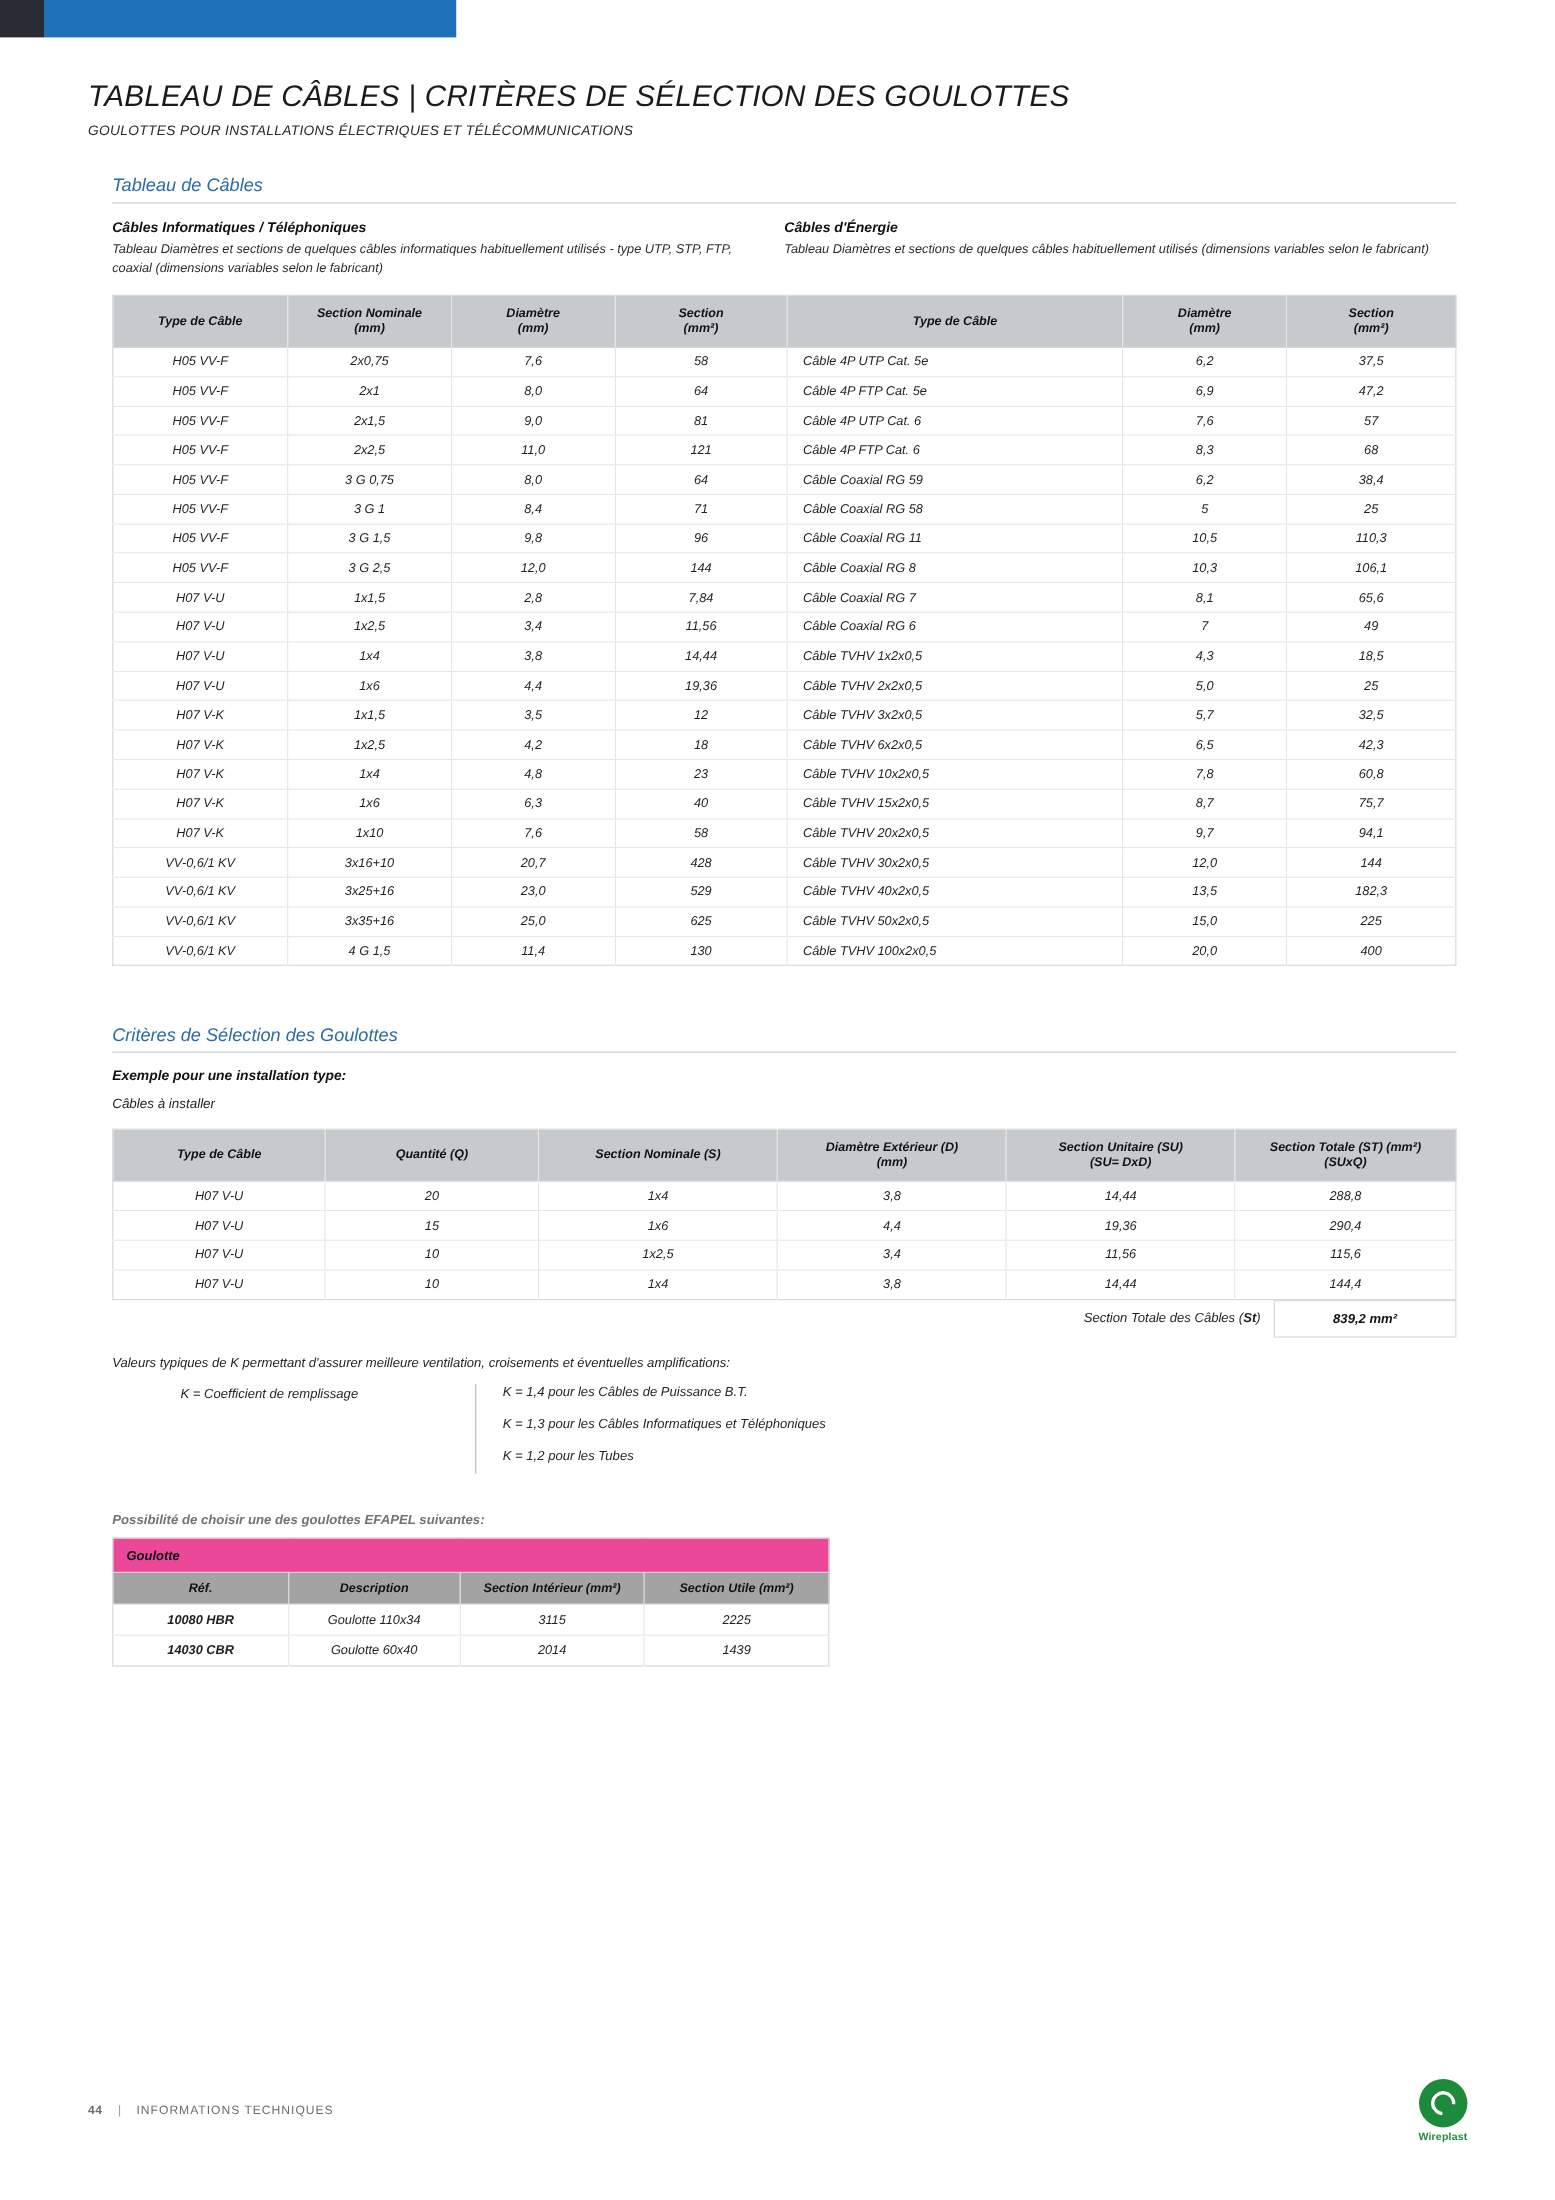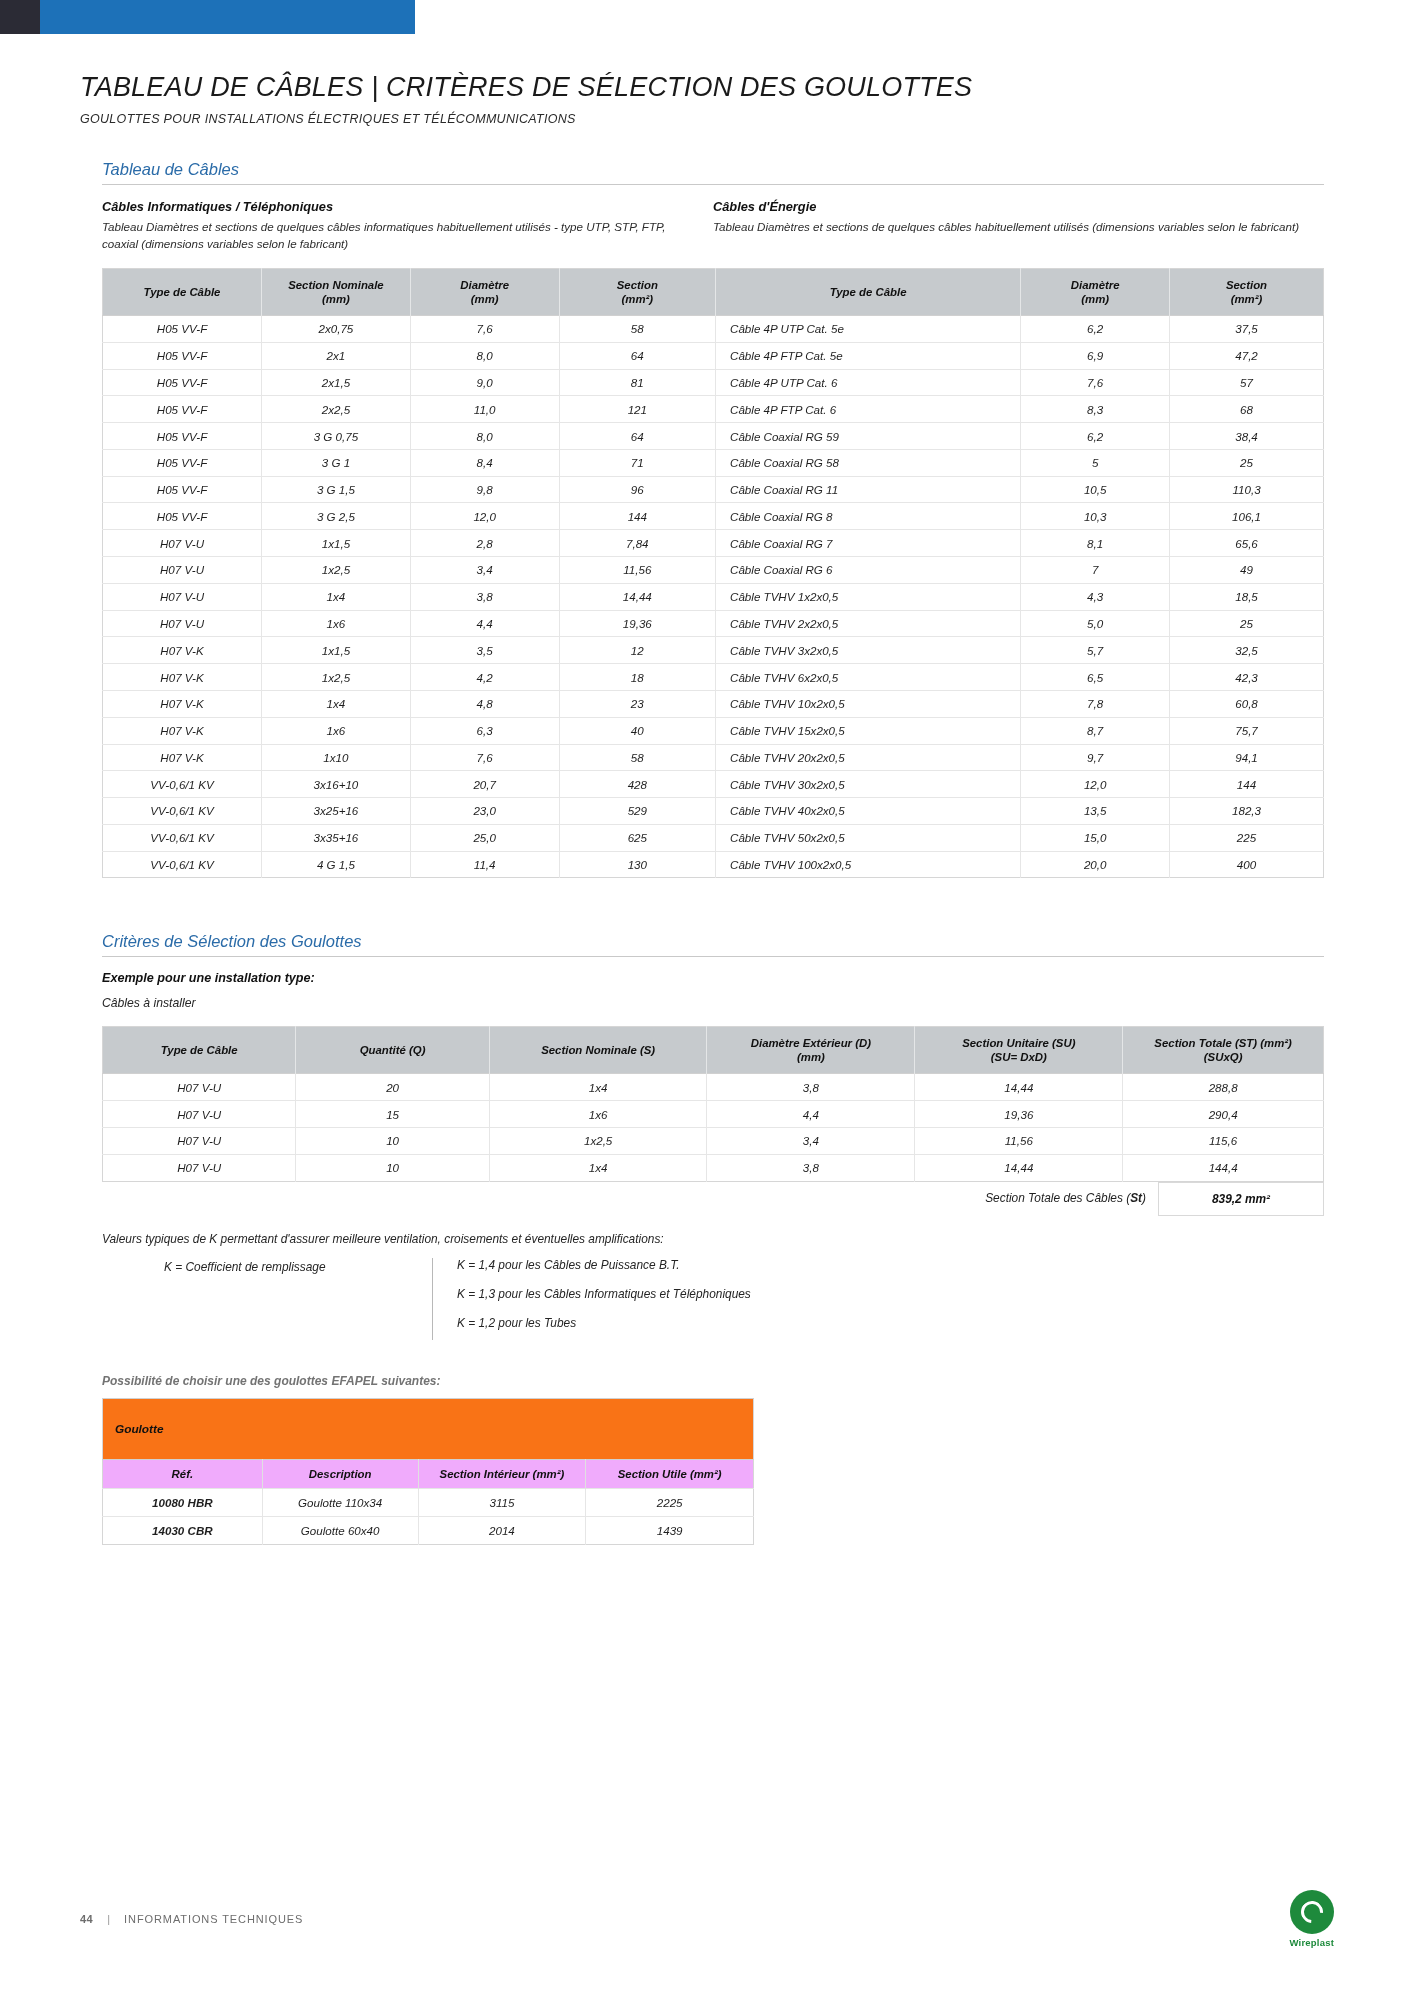--- a/index.html
+++ b/index.html
@@ -175,29 +175,29 @@
 
   
   .poss-title {
     font-size: 12px;
     font-weight: bold;
     margin-top: 34px;
     color: #737373;
   }
   .t3 { margin-top: 10px; width: 652px; border: 1px solid #d6d6d6; }
   .t3 .grouphead {
-    background: #f97316;
+    background: #ec4899;
     font-size: 11.8px;
     font-weight: bold;
     text-align: left;
-    padding: 23px 12px;
+    padding: 8px 12px;
     color: #111;
   }
   .t3 th {
-    background: #f0abfc;
+    background: #a3a3a3;
     font-size: 11.4px;
     font-weight: bold;
     color: #111;
     padding: 8px 4px;
     text-align: center;
     border-top: 1px solid #d0d0d0;
     border-right: 1px solid #e0e0e0;
   }
   .t3 th:last-child { border-right: none; }
   .t3 td {

